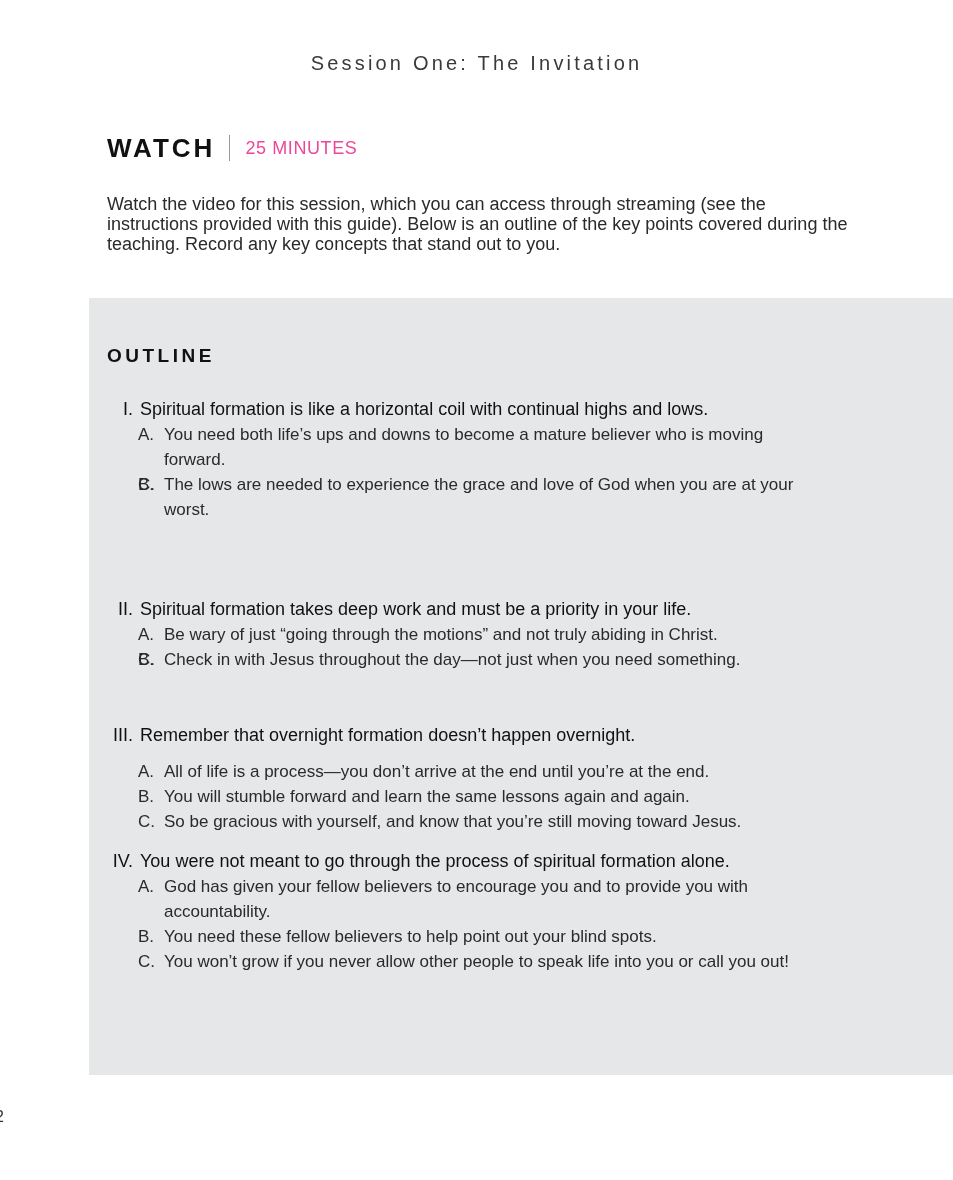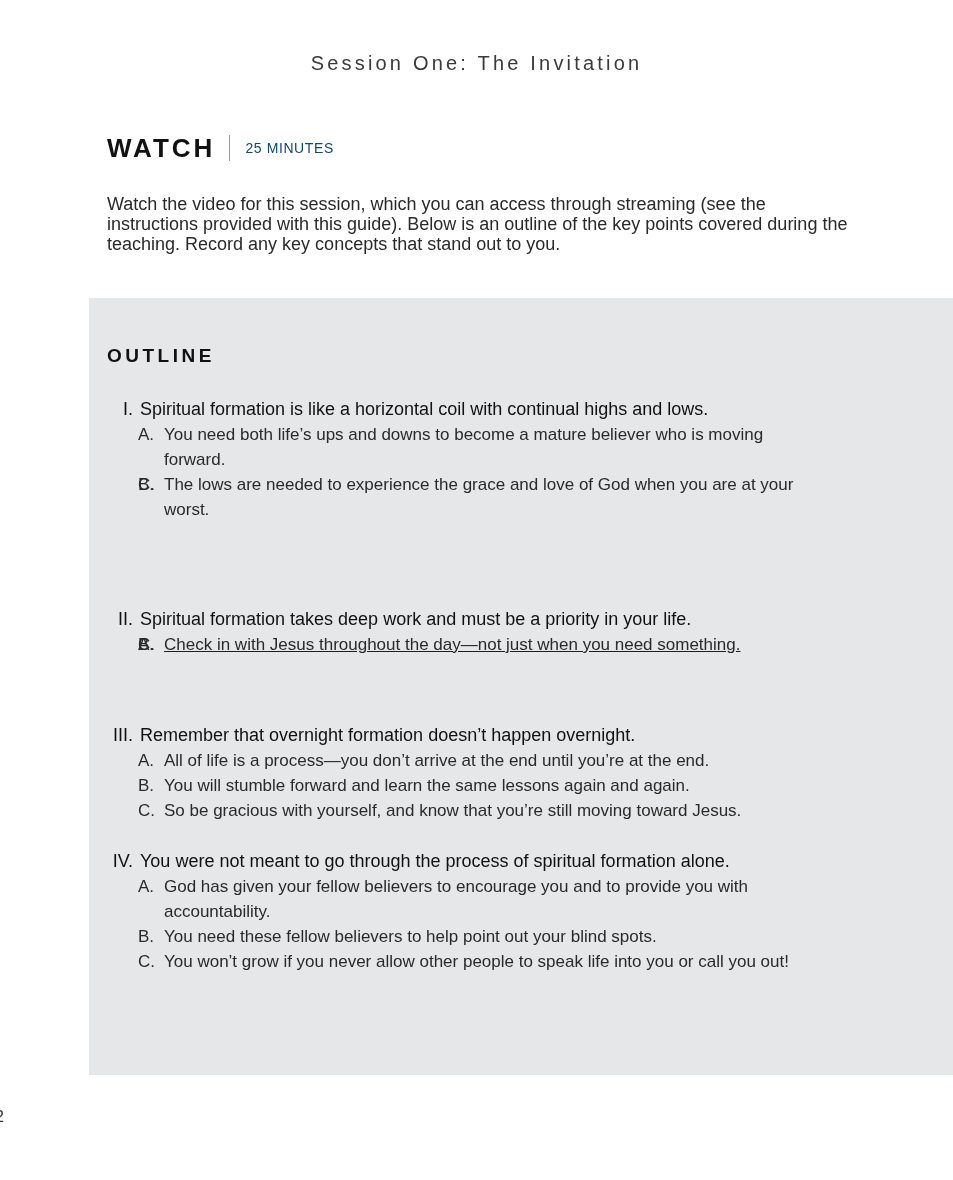--- a/index.html
+++ b/index.html
@@ -14,21 +14,21 @@
   .watch-head {
     position: absolute; left: 107px; top: 131px; height: 34px; display: flex; align-items: center;
   }
   .watch-title {
     font-weight: bold; font-size: 26px; letter-spacing: 3px; color: #111;
   }
   .watch-divider {
     width: 1px; height: 26px; background: #9a9a9a; margin: 0 15px 0 14px;
   }
   .watch-duration {
-    font-size: 14px; letter-spacing: 0.6px; color: #0c4a6e;
+    font-size: 18px; letter-spacing: 0.6px; color: #ec4899;
   }
   .intro {
     position: absolute; left: 107px; top: 194px; width: 750px;
     font-size: 18px; line-height: 20px; color: #2a2a2a; margin: 0;
   }
   .outline-box {
     position: absolute; left: 89px; top: 298px; width: 929px; height: 777px; background: #e6e7e8;
   }
   .outline-title {
     position: absolute; left: 18px; top: 47px; font-weight: bold; font-size: 19px; letter-spacing: 3.5px; color: #111;
@@ -84,45 +84,46 @@
     </div>
     <div class="sub">
       <span class="letter">B.</span>
     </div>
     <div class="sub">
       <span class="letter">C.</span>
       <span class="stext">The lows are needed to experience the grace and love of God when you are at your worst.</span>
     </div>
   </div>
 
-  <div class="section" style="top:309px;text-decoration:underline;">
+  <div class="section" style="top:299px;">
     <div class="point">
       <span class="num">II.</span>
       <span class="ptext">Spiritual formation takes deep work and must be a priority in your life.</span>
     </div>
     <div class="sub">
       <span class="letter">A.</span>
+      <span class="stext" style="white-space:nowrap;">Be wary of just “going through the motions” and not truly abiding in Christ.</span>
     </div>
     <div class="sub">
       <span class="letter">B.</span>
     </div>
     <div class="sub">
       <span class="letter">C.</span>
       <span class="stext" style="white-space:nowrap;">Check in with Jesus throughout the day—not just when you need something.</span>
     </div>
   </div>
 
   <div class="section" style="top:425px;">
     <div class="point">
       <span class="num">III.</span>
       <span class="ptext">Remember that overnight formation doesn’t happen overnight.</span>
     </div>
     <div class="sub">
       <span class="letter">A.</span>
-      <span class="stext" style="white-space:nowrap;">All of life is a process—you don’t arrive at the end until you’re at the end.</span>
+      <span class="stext" style="white-space:nowrap;margin-top:11px;">All of life is a process—you don’t arrive at the end until you’re at the end.</span>
     </div>
     <div class="sub">
       <span class="letter">B.</span>
       <span class="stext" style="white-space:nowrap;">You will stumble forward and learn the same lessons again and again.</span>
     </div>
     <div class="sub">
       <span class="letter">C.</span>
       <span class="stext" style="white-space:nowrap;">So be gracious with yourself, and know that you’re still moving toward Jesus.</span>
     </div>
   </div>

